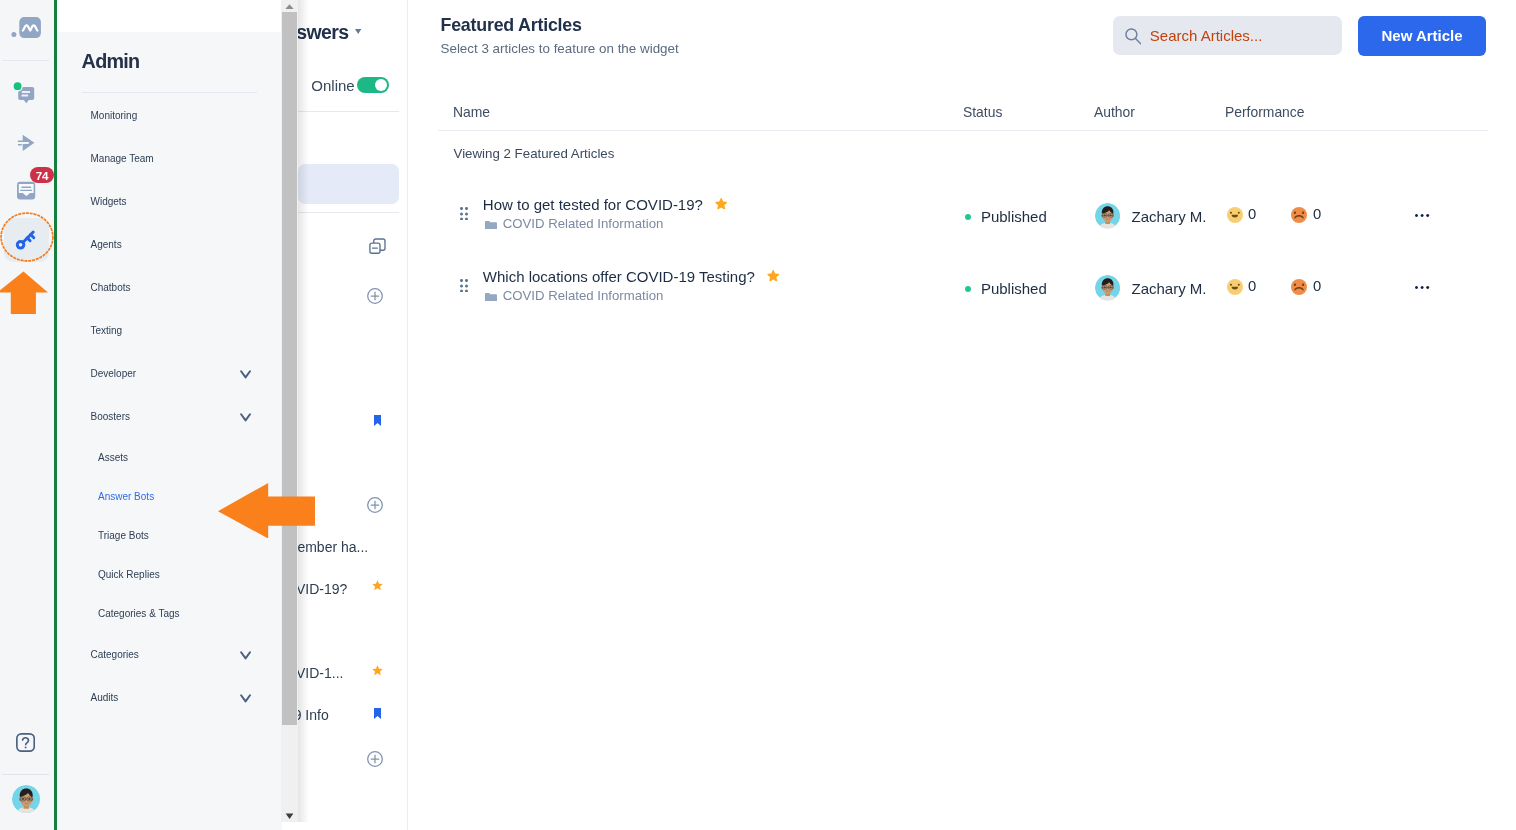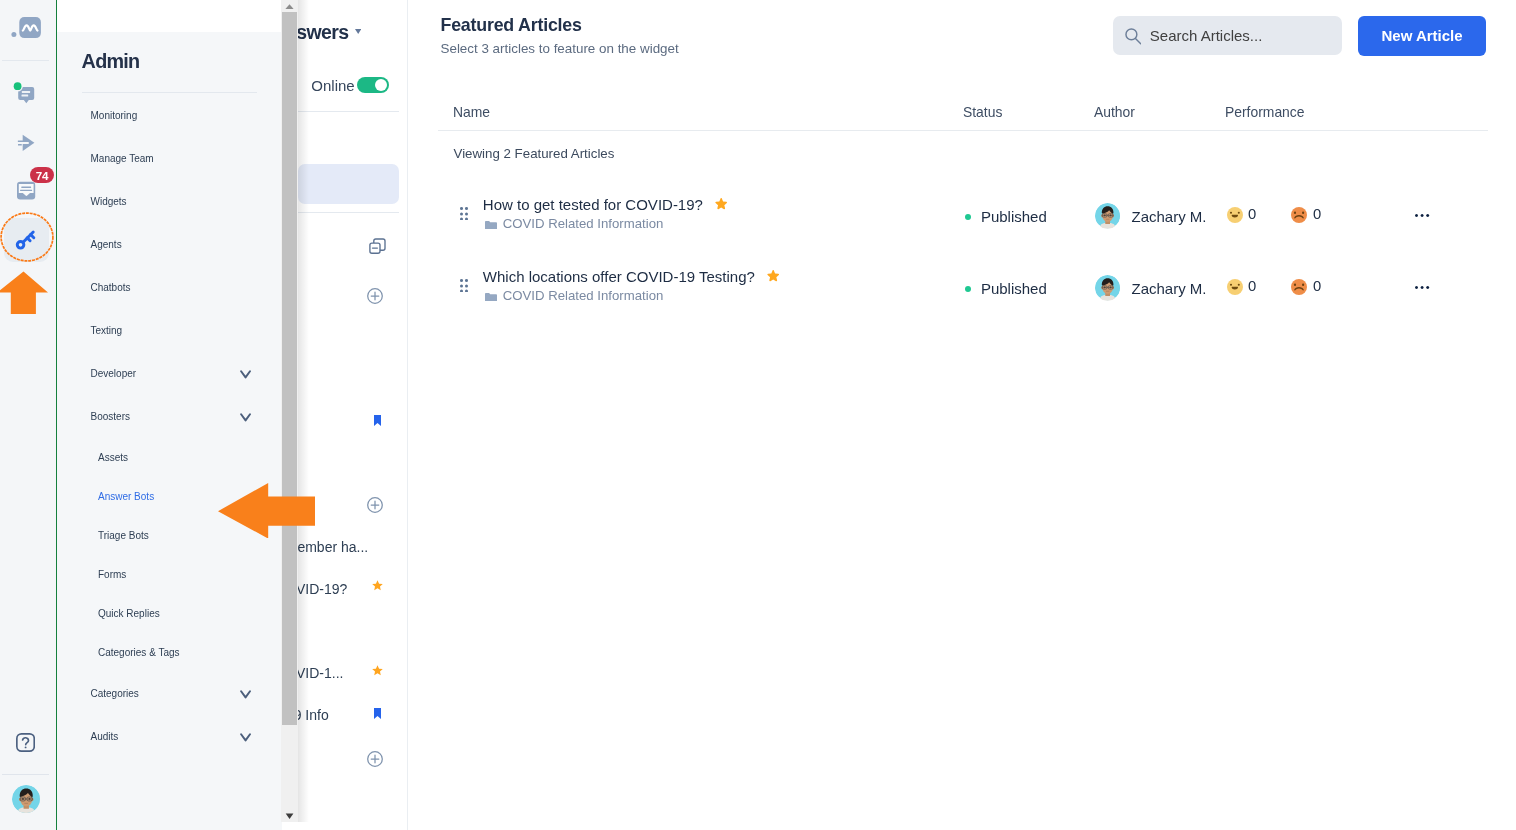--- a/index.html
+++ b/index.html
@@ -9,21 +9,21 @@
     font-family: "Liberation Sans", sans-serif;
     background:#ffffff;
     color:#22314a;
     font-size:14px;
   }
   .app { position:relative; width:1516px; height:830px; background:#fff; }
 
   
   .rail {
     position:absolute; left:0; top:0; width:57px; height:830px;
-    background:#f4f6f8; border-right:1px solid #15803d;
+    background:#f4f6f8; border-right:3px solid #15803d;
   }
   .rail-logo { position:absolute; left:10px; top:12px; width:40px; height:32px; }
   .rail-div { position:absolute; left:2px; top:60px; width:47px; height:1px; background:#e3e8ee; }
   .rail-btn {
     position:absolute; left:8px; width:40px; height:40px;
     display:flex; align-items:center; justify-content:center;
   }
   .rail-btn.active { background:#e7ecf1; border-radius:9px; left:4px; top:216.3px; width:44.8px; height:44.4px; }
   .rail-badge {
     position:absolute; left:30.0px; top:166.8px; width:24.2px; height:16.5px;
@@ -87,21 +87,21 @@
 
   
   .main { position:absolute; left:408px; top:0; right:0; height:830px; background:#fff; }
   .main-border { position:absolute; left:407px; top:0; width:1px; height:830px; background:#eaeef2; }
   .page-title { position:absolute; left:32.5px; top:14.8px; font-size:17.8px; font-weight:700; color:#22314a; letter-spacing:-0.2px; }
   .page-sub { position:absolute; left:32.5px; top:40.5px; font-size:13.4px; color:#5c6b80; }
   .searchbox {
     position:absolute; left:705.3px; top:15.7px; width:228.3px; height:39.7px;
     background:#e5e9ef; border-radius:7px; display:flex; align-items:center; padding-left:11.5px;
   }
-  .searchbox .ph { font-size:15px; color:#404040; margin-left:8.5px; }
+  .searchbox .ph { font-size:15px; color:#c2410c; margin-left:8.5px; }
   .newbtn {
     position:absolute; left:950.4px; top:15.7px; width:127.3px; height:40.3px;
     background:#2b68ec; border-radius:6px; color:#fff;
     font-size:15px; font-weight:700; display:flex; align-items:center; justify-content:center;
   }
   .thead { position:absolute; left:33px; top:104px; width:1051px; height:1px; }
   .th { position:absolute; top:0; font-size:13.9px; color:#3e4d63; white-space:nowrap; }
   .thline { position:absolute; left:29.9px; top:130.4px; width:1050.2px; height:1px; background:#e7ebef; }
   .viewing { position:absolute; left:45.5px; top:146.3px; font-size:13.3px; color:#3c4a5e; }
 
@@ -233,23 +233,20 @@
           </span>
         </div>
         <div class="mi sub">
           <span>Assets</span>
         </div>
         <div class="mi sub sel">
           <span>Answer Bots</span>
         </div>
         <div class="mi sub">
           <span>Triage Bots</span>
-        </div>
-        <div class="mi sub">
-          <span>Forms</span>
         </div>
         <div class="mi sub">
           <span>Quick Replies</span>
         </div>
         <div class="mi sub">
           <span>Categories &amp; Tags</span>
         </div>
         <div class="mi">
           <span>Categories</span>
           <span>

